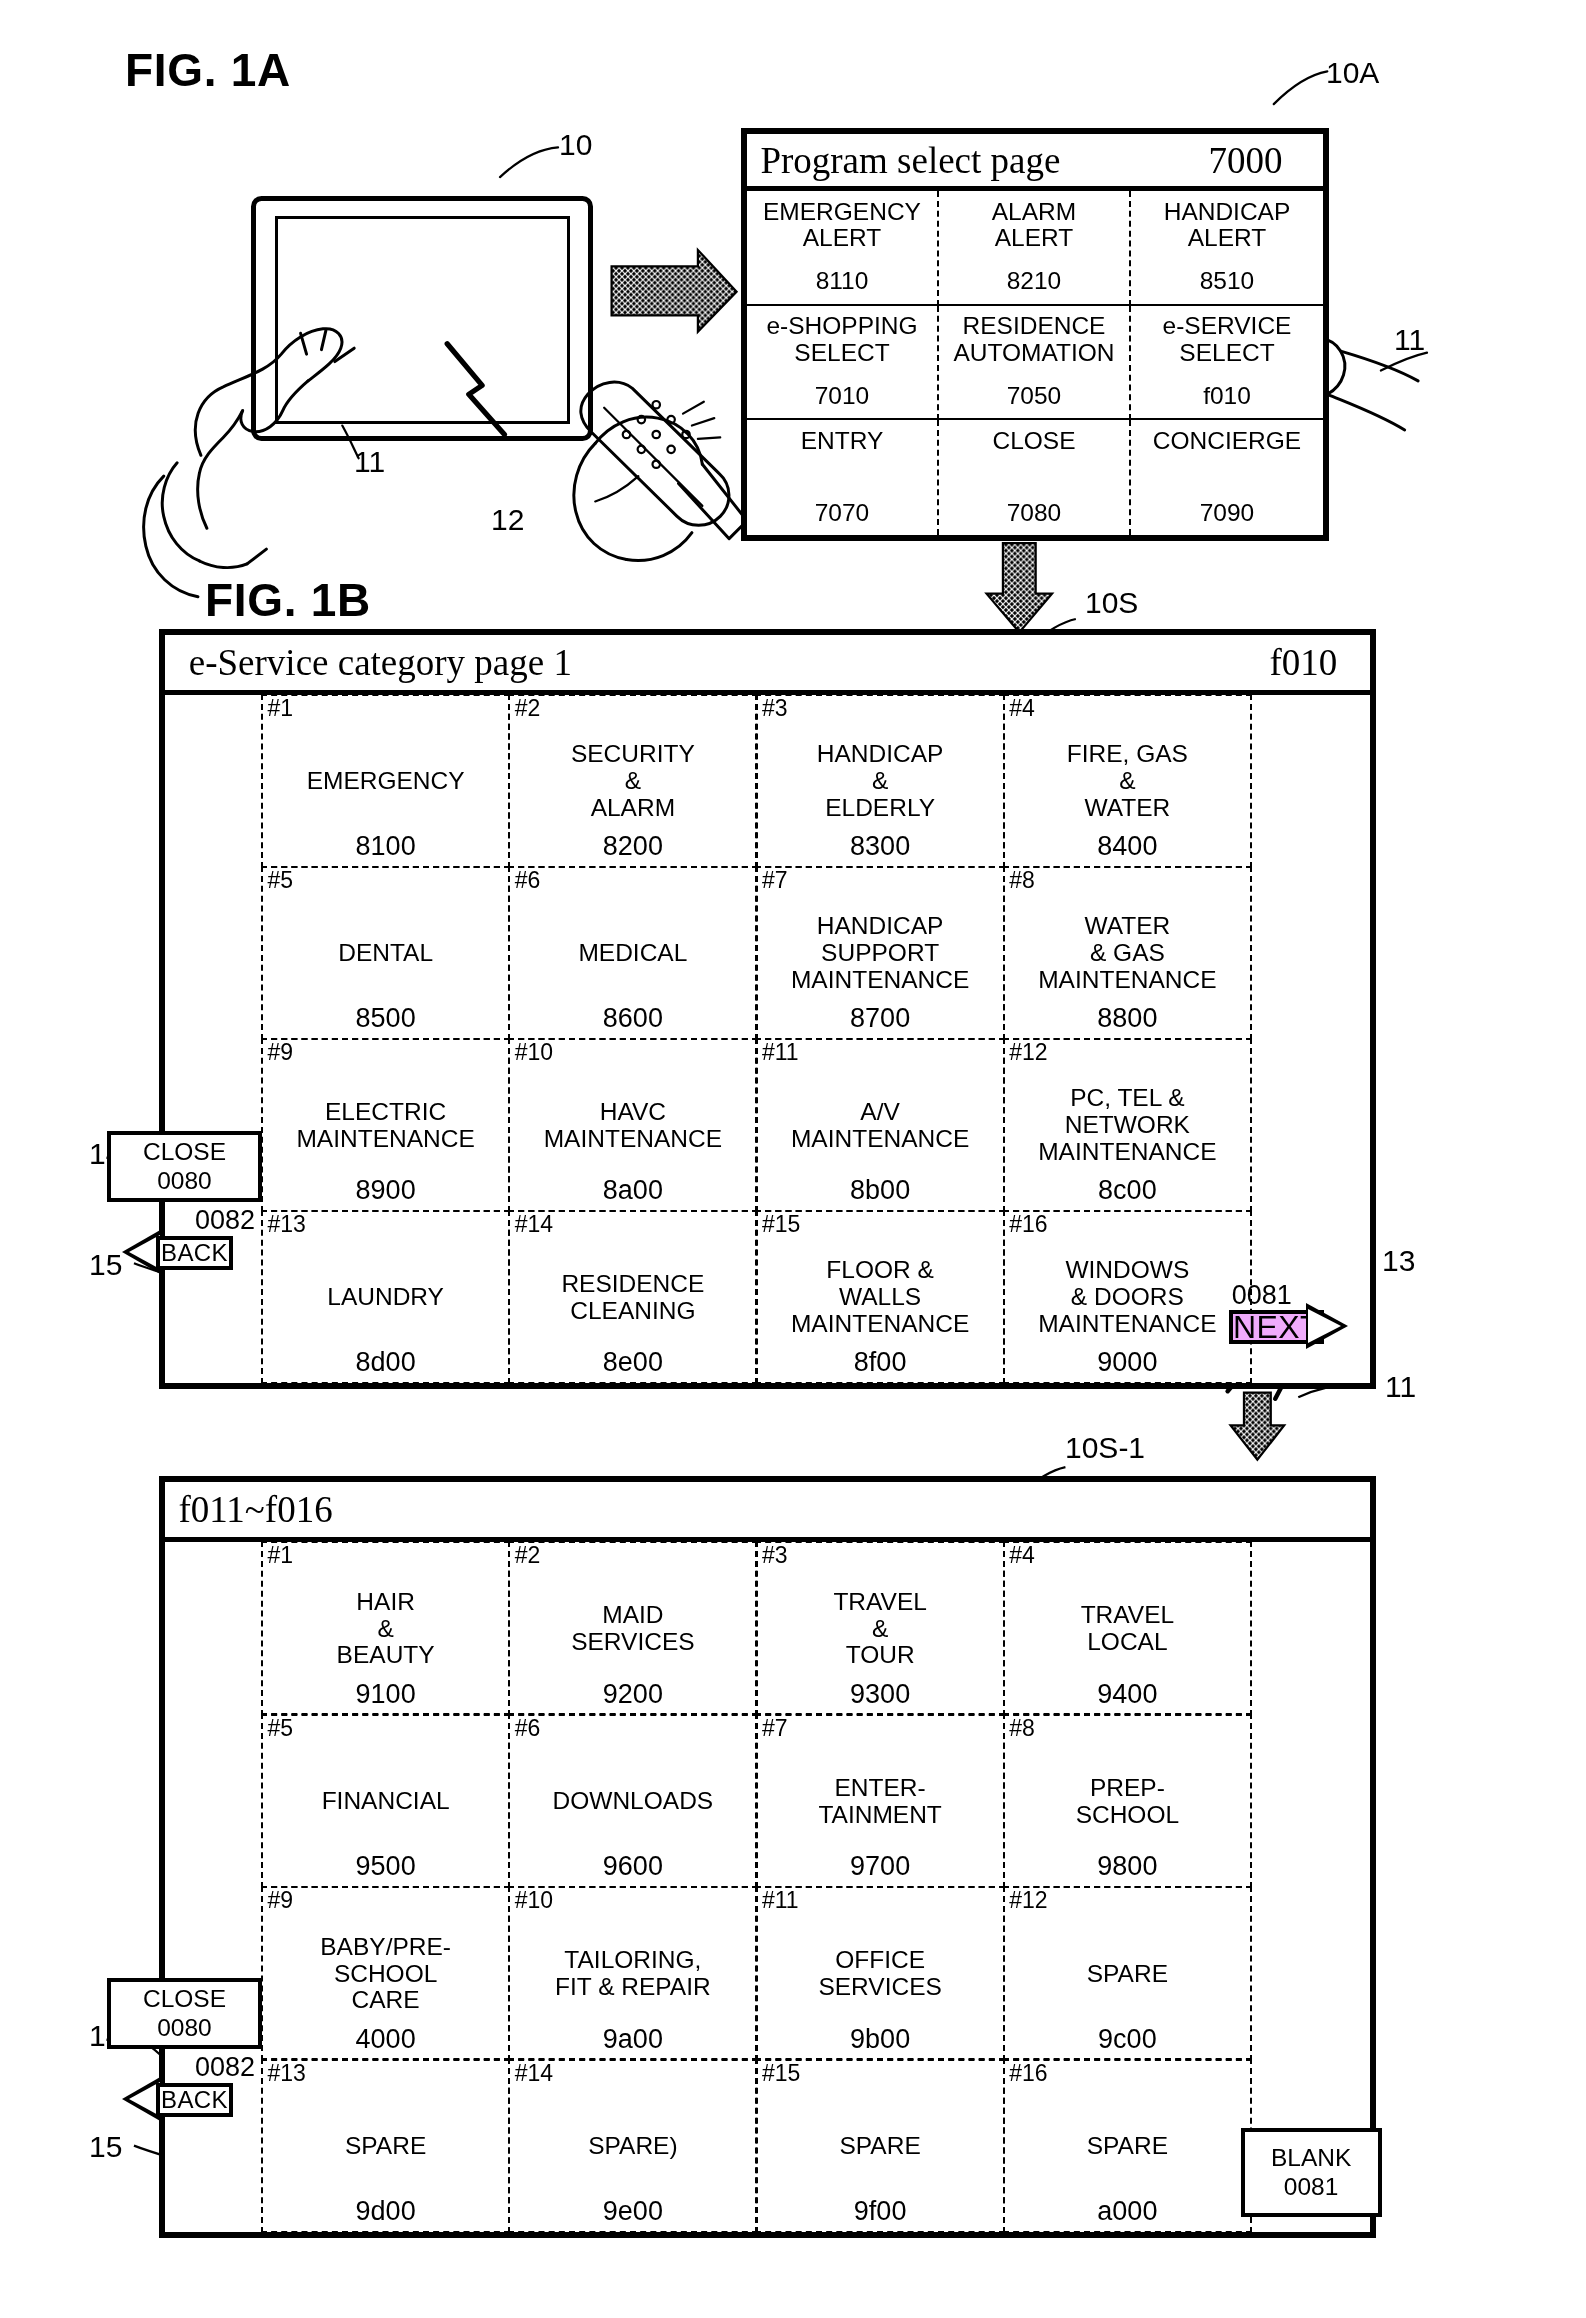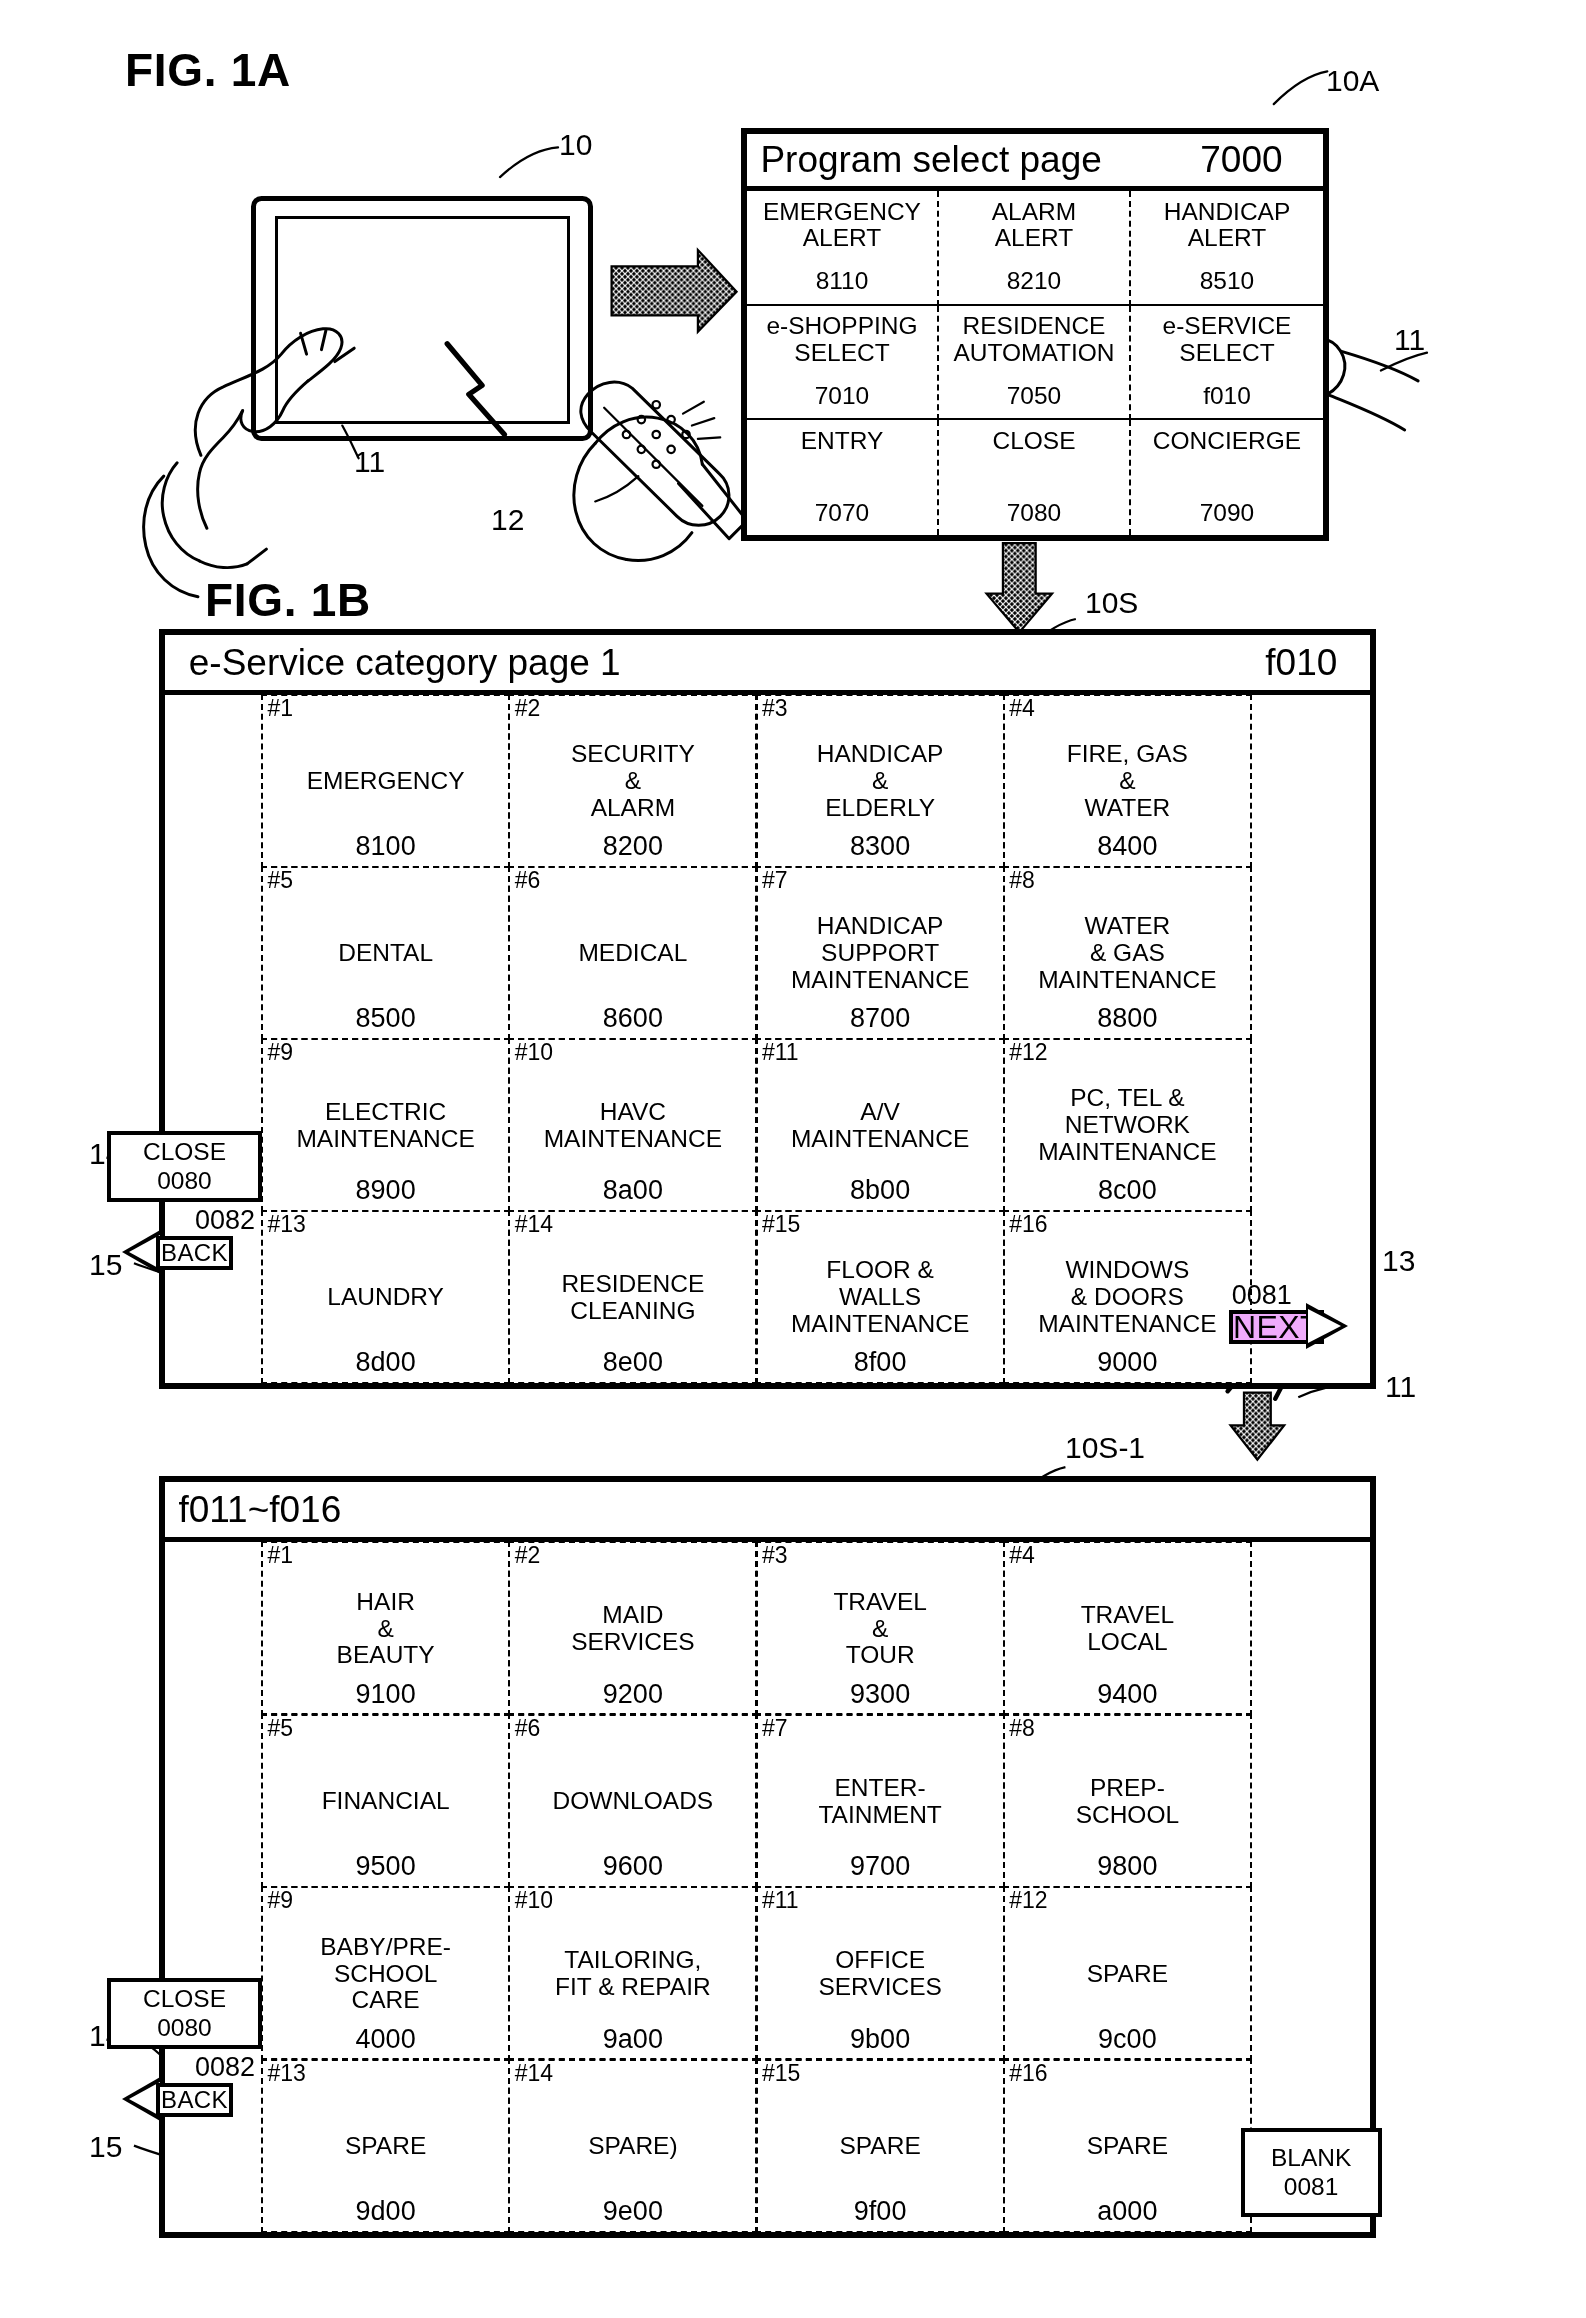--- a/index.html
+++ b/index.html
@@ -53,20 +53,21 @@
   }
   .screen-title {
     position: absolute;
     left: 0; right: 0; top: 0;
     border-bottom: 5.2px solid #000;
     display: flex;
     align-items: center;
     padding: 0 13.4px;
     font-size: 37px;
     white-space: nowrap;
+    font-family: Liberation Serif, serif;
   }
   .screen-title .t-left { flex: 1; }
   .screen-title .t-right { }
 
   
   .psgrid {
     position: absolute;
     left: 0; right: 0;
     display: grid;
     grid-template-columns: 1fr 1fr 1fr;
@@ -345,21 +346,21 @@
       <path d="M180 2884 C 206 2894, 230 2900, 254 2908"></path>
       <path d="M1374 2006 C 1396 1986, 1414 1976, 1432 1972"></path>
       <path d="M1386 866 C 1410 846, 1428 836, 1446 832"></path>
     </g>
   </svg>
 
   <div class="ref" style="left:559px; top:128px;">10</div>
   <div class="ref" style="left:354px; top:445px;">11</div>
   <div class="ref" style="left:491px; top:503px;">12</div>
   <div class="ref" style="left:1394px; top:323px;">11</div>
-  <div class="ref" style="left:1326px; top:64px;">10A</div>
+  <div class="ref" style="left:1326px; top:56px;">10A</div>
 
   <div class="screen" style="left:741px; top:128px; width:588px; height:413px;">
     <div class="screen-title" style="height:57px;">
       <span class="t-left">Program select page</span>
       <span class="t-right" style="padding-right:27px;">7000</span>
     </div>
     <div class="psgrid" id="ps-grid" style="top:57px; bottom:0;">
         <div class="pscell">
           <div class="pslabel">EMERGENCY<br>ALERT</div>
           <div class="pscode">8110</div>

